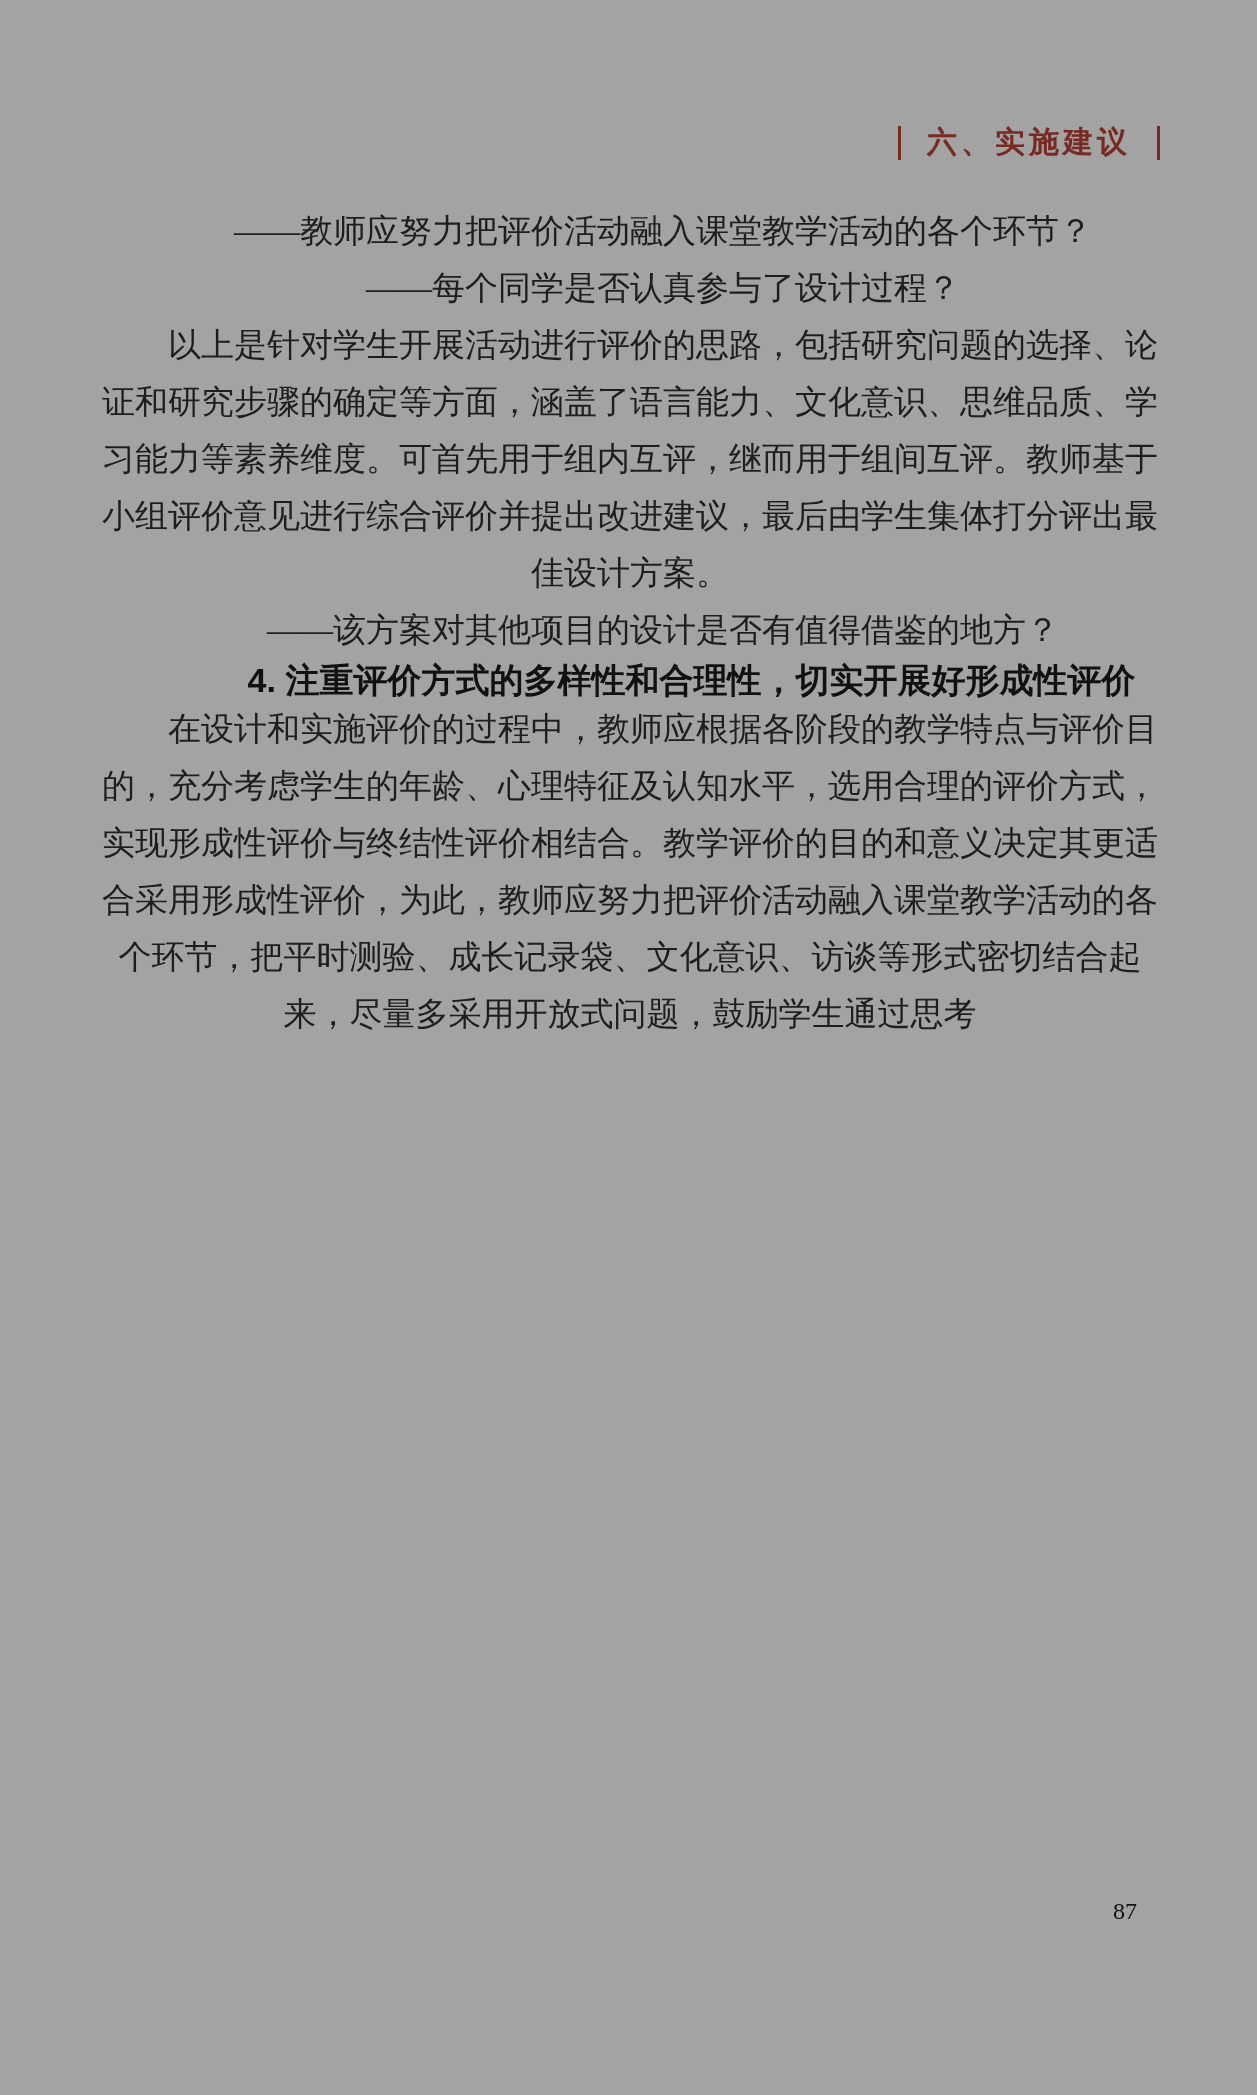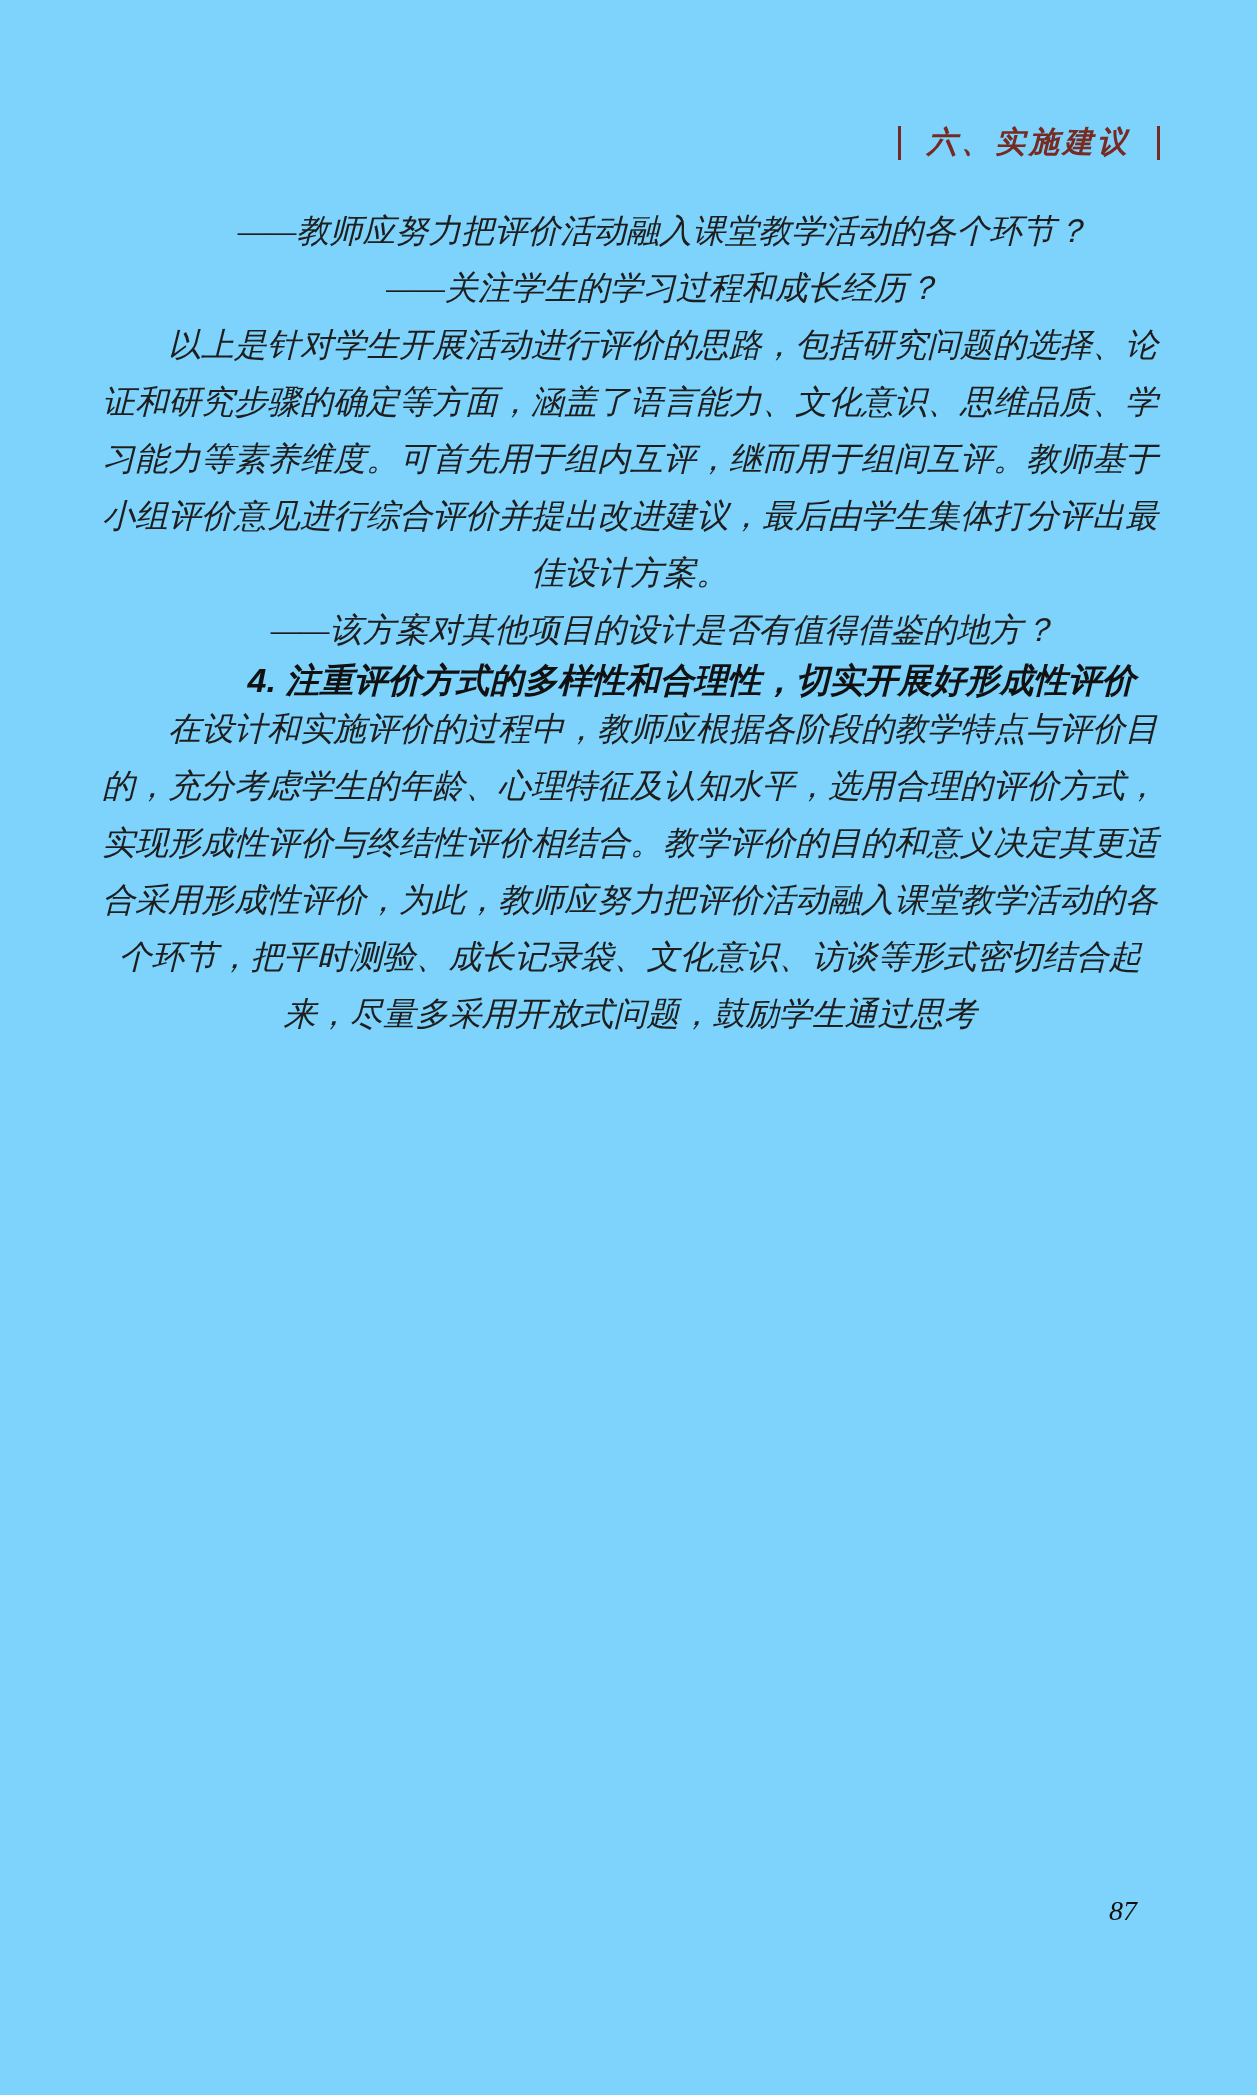--- a/index.html
+++ b/index.html
@@ -5,25 +5,24 @@
   html, body {
     margin: 0;
     padding: 0;
     background: #e8e8e8;
   }
   .page {
     position: relative;
     width: 1257px;
     height: 2095px;
     margin: 0 auto;
-    background: #7dd3fc;
+    background: #a3a3a3;
     font-family: "Liberation Serif", "DejaVu Serif", serif;
     color: #1e1e1e;
     overflow: hidden;
-    font-style: italic;
   }
   
   .running-header {
     position: absolute;
     top: 122px;
     right: 97px;
     display: flex;
     align-items: center;
     gap: 26px;
     font-size: 30px;
@@ -65,40 +64,40 @@
     font-weight: 700;
     font-family: "Liberation Sans", "DejaVu Sans", sans-serif;
     color: #111111;
     text-align: left;
   }
   
   .page-number {
     position: absolute;
     top: 1893px;
     right: 120px;
-    font-size: 28px;
+    font-size: 24px;
     line-height: 36px;
     color: #111111;
     font-family: "Liberation Serif", "DejaVu Serif", serif;
   }
 </style>
 </head>
 <body>
 
 <div class="page">
 
   <div class="running-header">
     <span class="bar"></span>
     <span>六、实施建议</span>
     <span class="bar"></span>
   </div>
 
   <div class="body-text">
     <p>——教师应努力把评价活动融入课堂教学活动的各个环节？</p>
-    <p>——关注学生的学习过程和成长经历？</p>
+    <p>——每个同学是否认真参与了设计过程？</p>
     <p>以上是针对学生开展活动进行评价的思路，包括研究问题的选择、论证和研究步骤的确定等方面，涵盖了语言能力、文化意识、思维品质、学习能力等素养维度。可首先用于组内互评，继而用于组间互评。教师基于小组评价意见进行综合评价并提出改进建议，最后由学生集体打分评出最佳设计方案。</p>
 
     <p>——该方案对其他项目的设计是否有值得借鉴的地方？</p>
 
     <p class="section-heading">4. 注重评价方式的多样性和合理性，切实开展好形成性评价</p>
 
     <p>在设计和实施评价的过程中，教师应根据各阶段的教学特点与评价目的，充分考虑学生的年龄、心理特征及认知水平，选用合理的评价方式，实现形成性评价与终结性评价相结合。教学评价的目的和意义决定其更适合采用形成性评价，为此，教师应努力把评价活动融入课堂教学活动的各个环节，把平时测验、成长记录袋、文化意识、访谈等形式密切结合起来，尽量多采用开放式问题，鼓励学生通过思考</p>
   </div>
 
   <div class="page-number">87</div>

